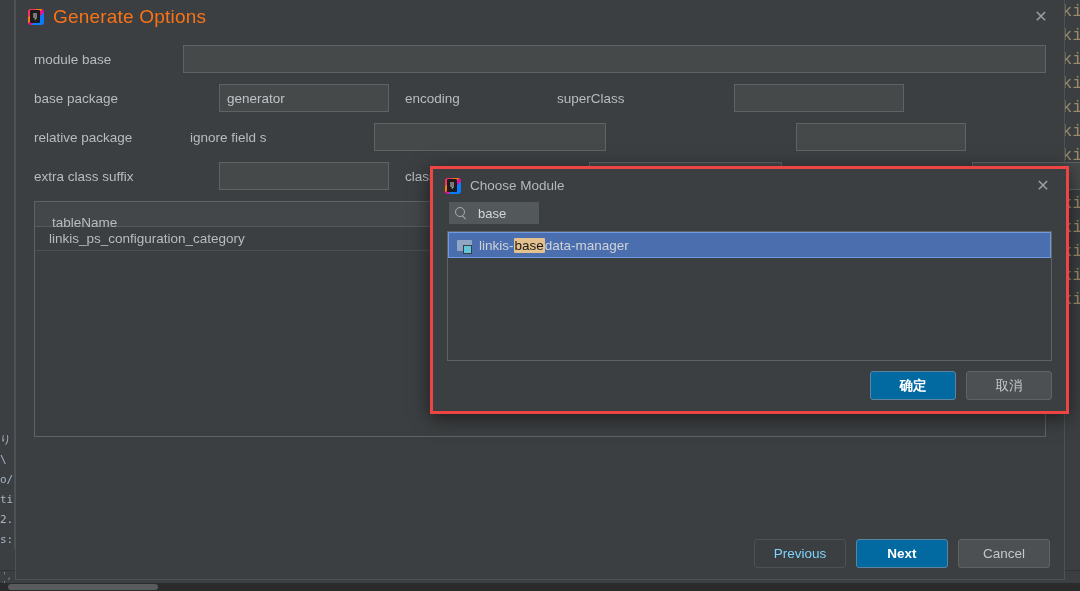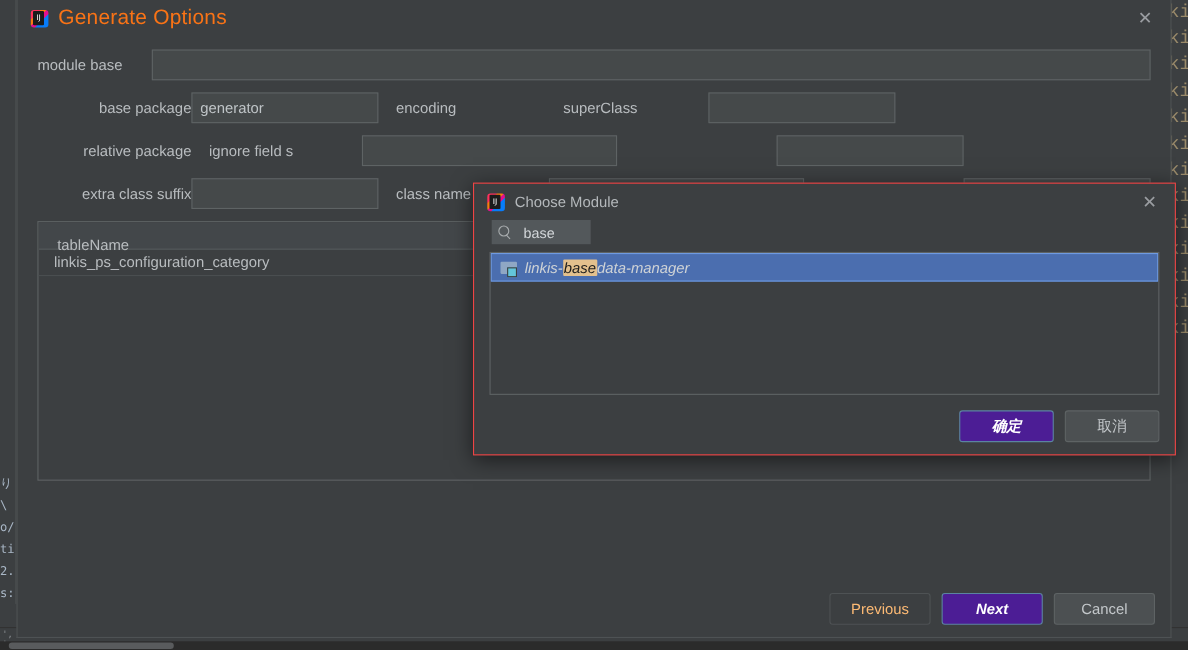--- a/index.html
+++ b/index.html
@@ -106,29 +106,30 @@
   }
   .f-input {
     background: #45494a;
     border: 1px solid #5e6364;
     height: 28px;
     color: #bfc4c7;
     font-size: 13.5px;
     font-family: "Liberation Sans", sans-serif;
     padding: 0 7px;
     outline: none;
+    margin-left: 45px;
   }
   .f-input::placeholder { color: #6b7174; }
 
   
   .row-modulepath .f-label { width: 104px; }
   .row-modulepath .f-input { flex: 1 1 auto; }
 
   
-  .col-a-label { width: 140px; text-align: right; }
+  .col-a-label { width: 140px; }
   .col-a-input { width: 170px; }
   .col-b-label { width: 155px; padding-left: 16px; }
   .col-b-input { width: 232px; }
   .col-c-label { width: 145px; padding-left: 13px; }
   .col-c-input { width: 170px; }
 
   
   .table-panel {
     margin: 10px 18px 0 18px;
     height: 236px;
@@ -159,52 +160,51 @@
   }
   .btn {
     min-width: 92px; height: 29px;
     border-radius: 3px;
     font-size: 13.5px;
     font-family: "Liberation Sans", sans-serif;
     display: flex; align-items: center; justify-content: center;
     cursor: pointer; user-select: none;
   }
   .btn-default {
-    background: #4c1d95; border: 1px solid #5b84a0;
-    color: #ffffff; font-weight: bold; font-style: italic;
+    background: #0369a1; border: 1px solid #5b84a0;
+    color: #ffffff; font-weight: bold;
   }
   .btn-normal {
     background: #4c5052; border: 1px solid #5e6364;
     color: #c3c7ca;
   }
   .btn-disabled {
     background: #3c3f41; border: 1px solid #4e5254;
-    color: #fdba74;
+    color: #7dd3fc;
     cursor: default;
   }
 
   
   #choose-module-dialog {
     position: absolute; left: 430px; top: 166px;
     width: 639px; height: 248px;
     background: #3c3f41;
-    border: 1px solid #ef4444;
+    border: 3px solid #ef4444;
     box-shadow: 0 4px 18px rgba(0,0,0,.55);
   }
   .cm-title { font-size: 13.5px; color: #b4b8bb; }
   .cm-sub {
     position: absolute; left: 18px; top: 42px;
     font-size: 13.5px; color: #b8bcbf;
   }
   .cm-list {
     position: absolute; left: 14px; right: 14px; top: 62px; height: 130px;
     border: 1px solid #5e6364;
     background: #3c3f41;
     overflow: hidden;
-    font-style: italic;
   }
   .cm-item {
     height: 26px; display: flex; align-items: center;
     padding: 0 8px;
   }
   .cm-item.selected {
     background: #4b6eaf;
     border: 1px solid #6f9ae0;
   }
   .folder-icon {

